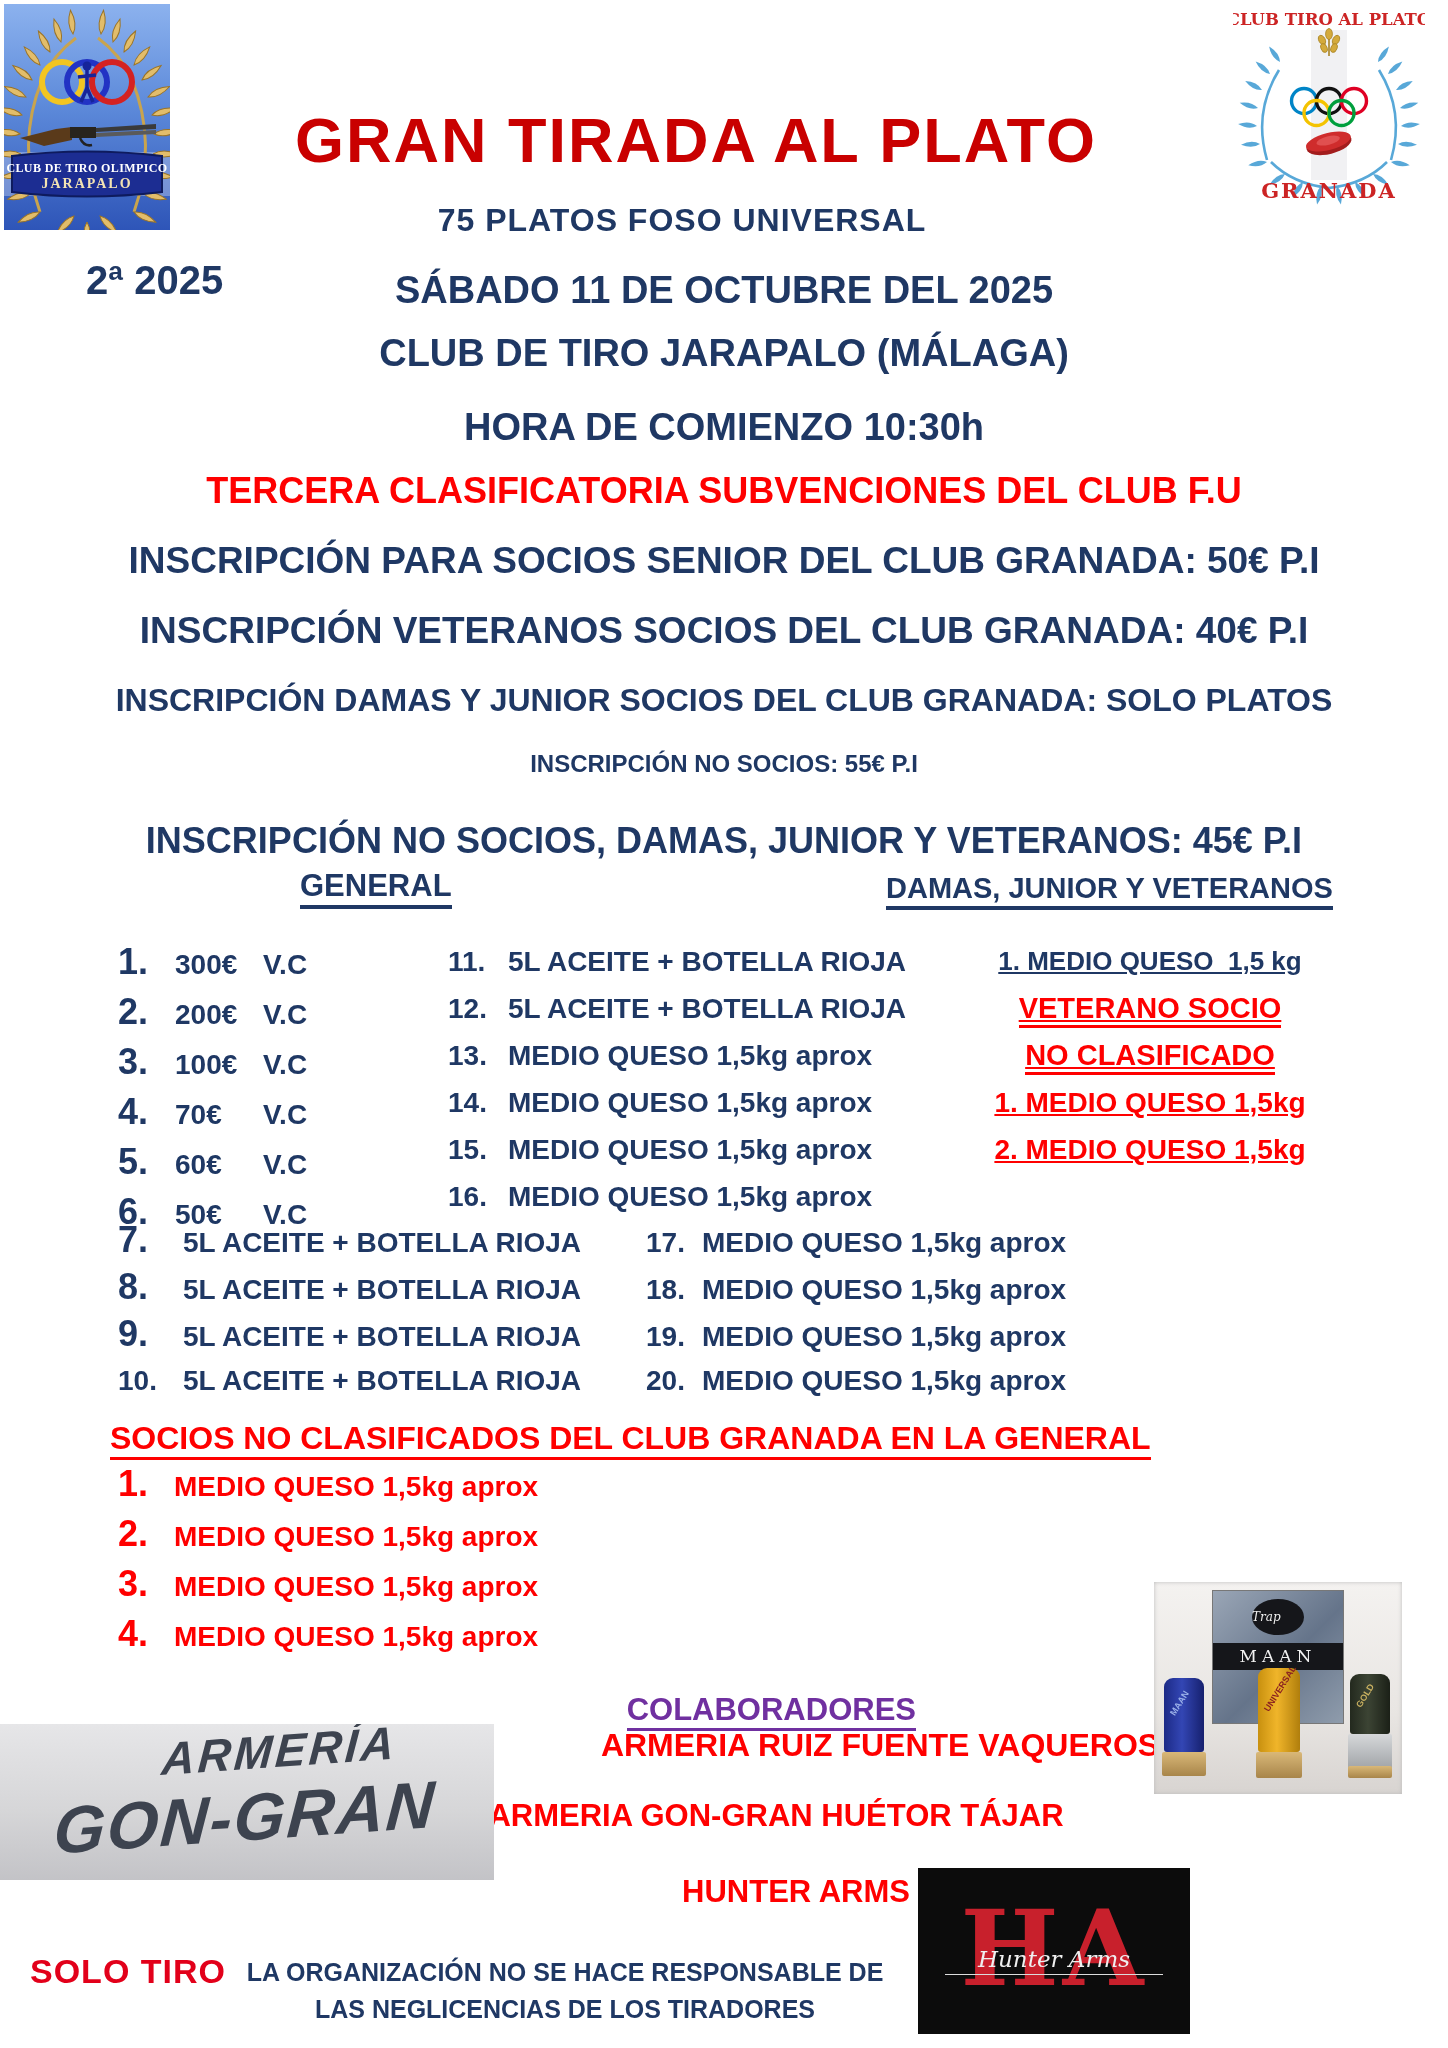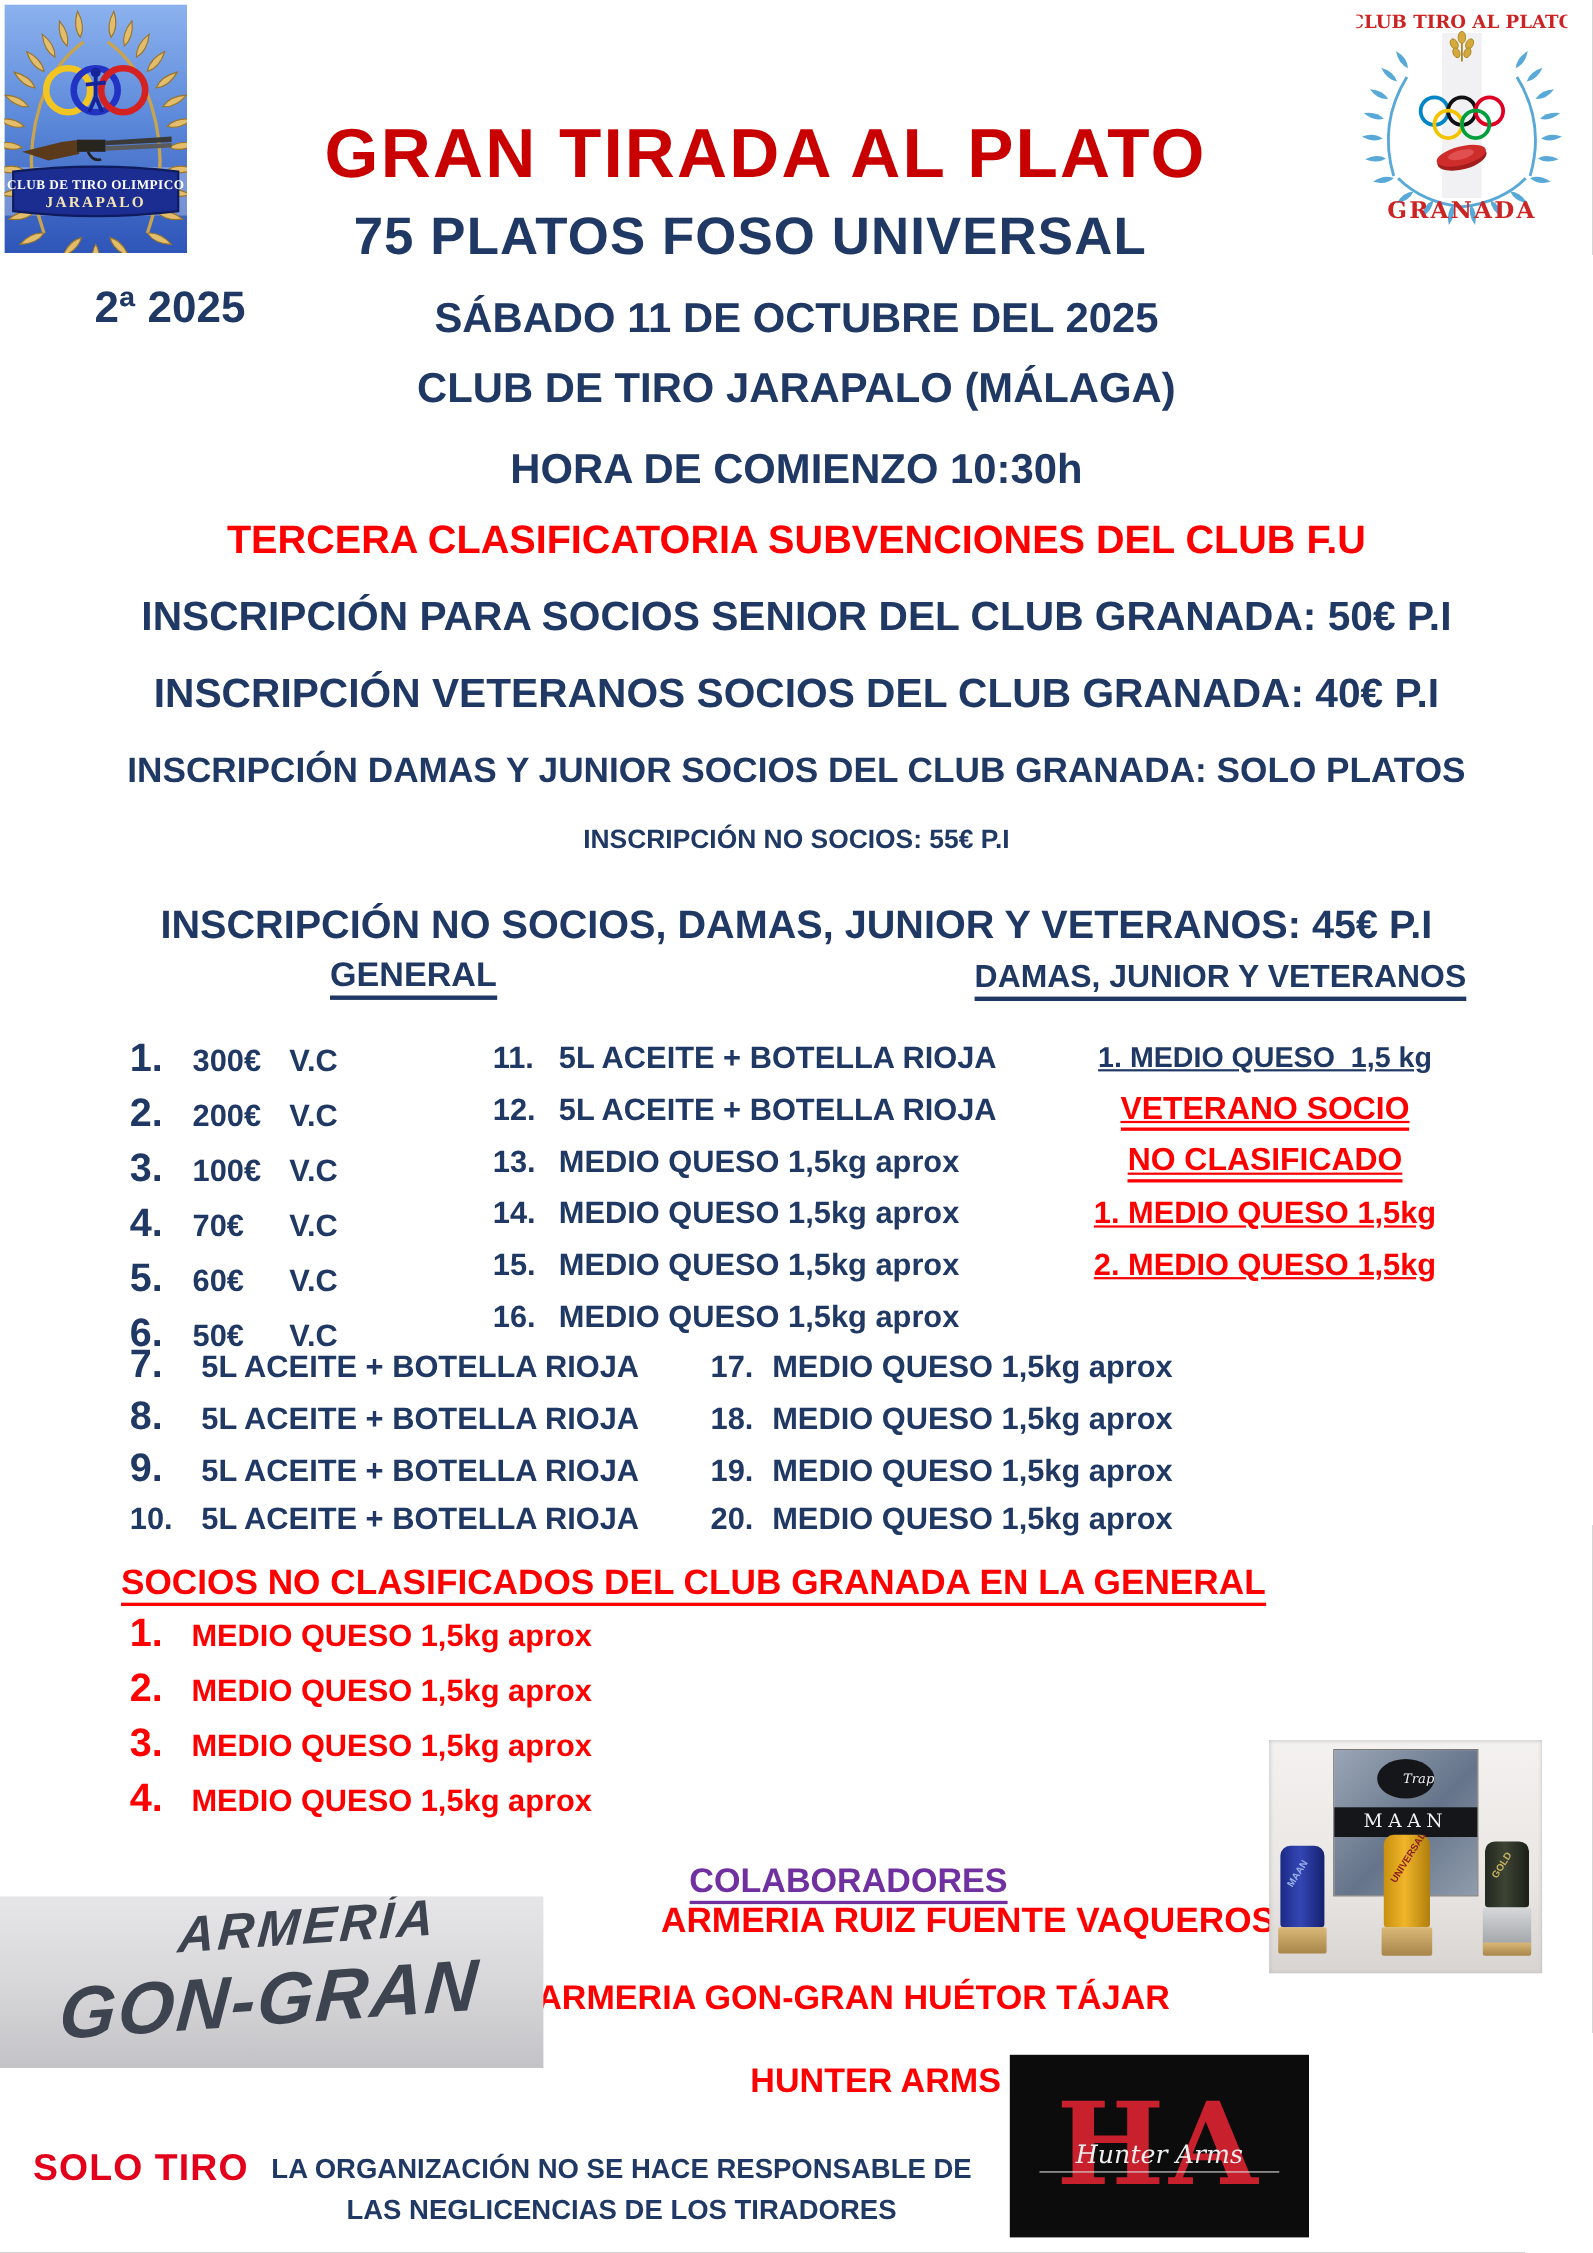--- a/index.html
+++ b/index.html
@@ -5,21 +5,21 @@
   html,body{margin:0;padding:0;background:#888;}
   .page{position:relative;width:1448px;height:2048px;margin:0 auto;background:#ffffff;
         font-family:"Liberation Sans",sans-serif;font-weight:bold;color:var(--navy,#1F3864);overflow:hidden;}
   .abs{position:absolute;}
   .ctr{text-align:center;}
   .ul{border-bottom:4px solid currentColor;padding-bottom:2px;}
   .ul2{border-bottom:3px solid currentColor;padding-bottom:1px;}
 
   
   .title{left:0;top:104px;width:1392px;font-size:63px;letter-spacing:2px;color:var(--title-red,#C90000);text-align:center;}
-  .subtitle{left:0;top:188px;width:1364px;font-size:48px;letter-spacing:1px;}
+  .subtitle{left:0;top:202px;width:1364px;font-size:32px;letter-spacing:1px;}
   .edition{left:86px;top:258px;font-size:40px;}
   .hline{left:4px;width:1440px;font-size:38px;}
   .date-line{top:269px;}
   .venue-line{top:332px;}
   .time-line{top:406px;}
   .qualifier{top:470px;font-size:36px;color:var(--red,#FF0000);}
   .insc{left:4px;width:1440px;font-size:37px;}
   .insc1{top:540px;}
   .insc2{top:610px;}
   .insc3{top:682px;font-size:32px;}
@@ -65,21 +65,21 @@
   
   .gongran{left:0;top:1724px;width:494px;height:156px;background:linear-gradient(180deg,#e6e6e8 0%,#d6d6d8 55%,#c3c3c7 100%);overflow:hidden;}
   .gg-in{position:absolute;left:0;top:6px;width:100%;transform:rotate(-4deg) skewX(-8deg);color:#3d434f;font-style:italic;text-align:center;line-height:1;}
   .gg1{font-size:46px;letter-spacing:3px;margin-left:60px;}
   .gg2{font-size:66px;letter-spacing:2px;margin-top:8px;}
 
   
   .ammo{left:1154px;top:1582px;width:248px;height:212px;background:linear-gradient(180deg,#f4f2f0 0%,#e9e6e3 60%,#d8d4d1 100%);box-shadow:inset 0 0 4px #bbb;}
   .maanbox{position:absolute;left:58px;top:8px;width:130px;height:132px;background:linear-gradient(135deg,#9aa6b6 0%,#65748a 55%,#8f9cac 100%);border:1px solid #777;}
   .maantop{position:absolute;left:39px;top:8px;width:52px;height:36px;border-radius:50%;background:#15161a;color:#eee;
-           font-family:"DejaVu Serif",serif;font-style:italic;font-weight:normal;font-size:12px;text-align:right;line-height:36px;}
+           font-family:"DejaVu Serif",serif;font-style:italic;font-weight:normal;font-size:12px;text-align:left;line-height:36px;}
   .maanband{position:absolute;left:0;top:52px;width:100%;height:27px;background:#15161a;color:#f2f2f2;
             font-family:"DejaVu Serif",serif;font-weight:normal;font-size:17px;letter-spacing:5px;text-align:center;line-height:27px;}
   .maandot{position:absolute;left:53px;top:88px;width:24px;height:24px;border-radius:50%;background:#d23028;}
   .shell{position:absolute;border-radius:9px 9px 3px 3px;}
   .shell .lab{position:absolute;left:4px;top:34px;font-size:9px;font-weight:bold;transform:rotate(-58deg);transform-origin:left top;white-space:nowrap;}
   .brass{position:absolute;left:-2px;width:calc(100% + 4px);background:linear-gradient(180deg,#d9b878 0%,#a8854a 100%);border-radius:2px;}
   .shell-blue{left:10px;top:96px;width:40px;height:74px;background:linear-gradient(90deg,#1c2a86,#3346b4 45%,#16206e);}
   .shell-yellow{left:104px;top:86px;width:42px;height:84px;background:linear-gradient(90deg,#c8900f,#f0b52a 45%,#b07e0c);}
   .shell-green{left:196px;top:92px;width:40px;height:60px;background:linear-gradient(90deg,#23291e,#3c4434 45%,#1b2017);}
   .silver{position:absolute;left:-2px;width:calc(100% + 4px);background:linear-gradient(180deg,#d6d8da 0%,#9fa2a6 100%);border-radius:2px;}

